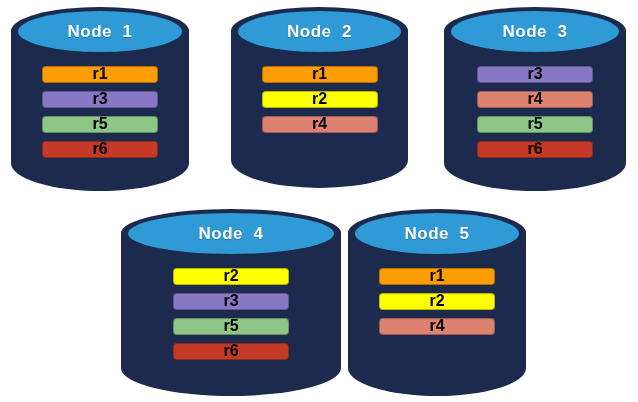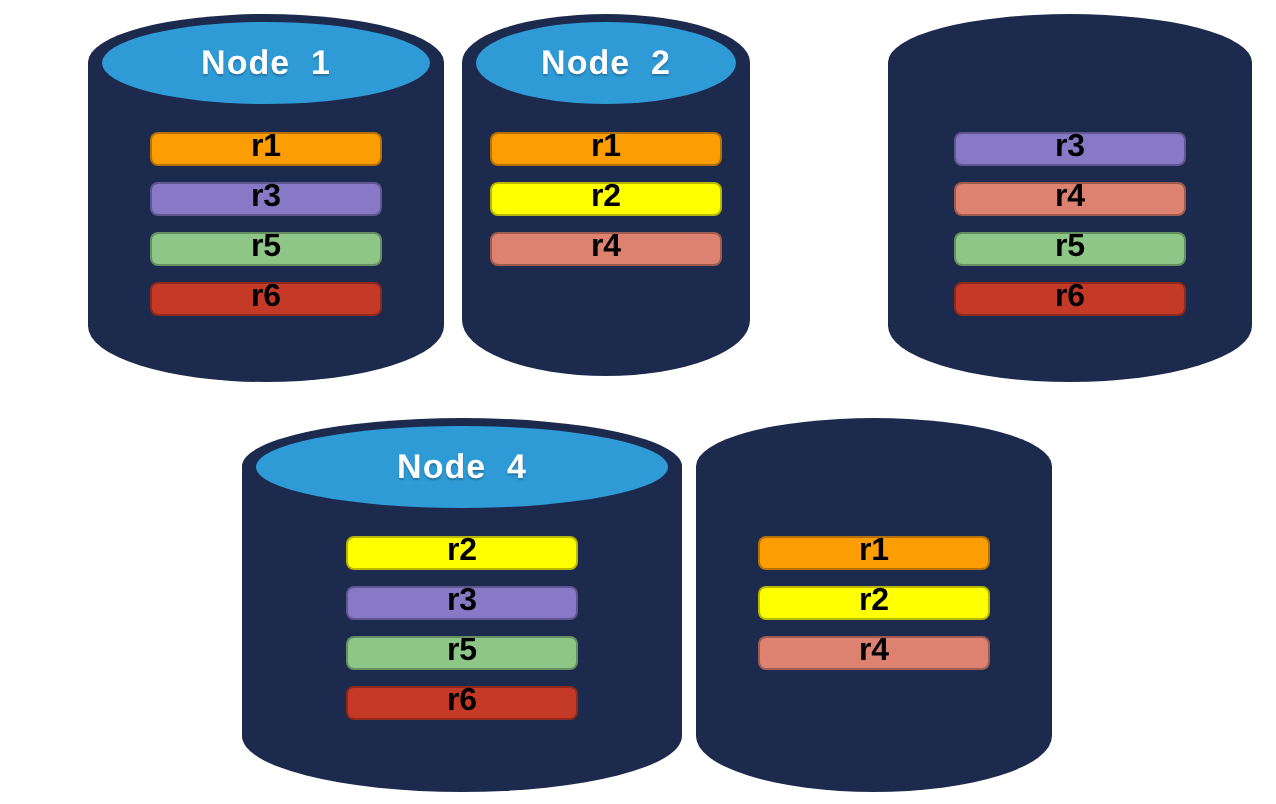--- a/index.html
+++ b/index.html
@@ -9,22 +9,22 @@
     font-family: "Liberation Sans", sans-serif;
   }
   #canvas {
     position: relative;
     width: 638px;
     height: 402px;
     background: #ffffff;
     overflow: hidden;
   }
   .node { position: absolute; }
-  .n1 { left: 11px;  top: 7px;   width: 178px; height: 184px; margin-left: 33px; }
-  .n2 { left: 231px; top: 7px;   width: 144px; height: 181px; }
+  .n1 { left: 11px;  top: 7px;   width: 178px; height: 184px; }
+  .n2 { left: 231px; top: 7px;   width: 177px; height: 181px; }
   .n3 { left: 444px; top: 7px;   width: 182px; height: 184px; }
   .n4 { left: 121px; top: 209px; width: 178px; height: 187px; padding-left: 42px; }
   .n5 { left: 348px; top: 209px; width: 178px; height: 187px; }
 
   .cyl-body {
     position: absolute;
     top: 24px; left: 0; right: 0; bottom: 0;
     background: var(--navy);
     border-radius: 0 0 50% 50% / 0 0 28px 28px;
   }
@@ -99,20 +99,23 @@
     <div class="bars">
         <div class="bar" style="background: rgb(252, 157, 3); color: rgb(0, 0, 0);">r1</div>
         <div class="bar" style="background: rgb(255, 255, 0); color: rgb(0, 0, 0);">r2</div>
         <div class="bar" style="background: rgb(221, 129, 113); color: rgb(0, 0, 0);">r4</div>
       </div>
   </div>
 
   <div class="node n3">
     <div class="cyl-body"></div>
     <div class="cyl-top"></div>
+    <div class="cyl-top-inner">
+      <span class="node-label">Node  3</span>
+    </div>
     <div class="bars">
         <div class="bar" style="background: rgb(135, 121, 198); color: rgb(0, 0, 0);">r3</div>
         <div class="bar" style="background: rgb(221, 129, 113); color: rgb(0, 0, 0);">r4</div>
         <div class="bar" style="background: rgb(142, 198, 135); color: rgb(0, 0, 0);">r5</div>
         <div class="bar" style="background: rgb(197, 58, 38); color: rgb(0, 0, 0);">r6</div>
       </div>
   </div>
 
   <div class="node n4">
     <div class="cyl-body"></div>
@@ -124,20 +127,23 @@
         <div class="bar" style="background: rgb(255, 255, 0); color: rgb(0, 0, 0);">r2</div>
         <div class="bar" style="background: rgb(135, 121, 198); color: rgb(0, 0, 0);">r3</div>
         <div class="bar" style="background: rgb(142, 198, 135); color: rgb(0, 0, 0);">r5</div>
         <div class="bar" style="background: rgb(197, 58, 38); color: rgb(0, 0, 0);">r6</div>
       </div>
   </div>
 
   <div class="node n5">
     <div class="cyl-body"></div>
     <div class="cyl-top"></div>
+    <div class="cyl-top-inner">
+      <span class="node-label">Node  5</span>
+    </div>
     <div class="bars">
         <div class="bar" style="background: rgb(252, 157, 3); color: rgb(0, 0, 0);">r1</div>
         <div class="bar" style="background: rgb(255, 255, 0); color: rgb(0, 0, 0);">r2</div>
         <div class="bar" style="background: rgb(221, 129, 113); color: rgb(0, 0, 0);">r4</div>
       </div>
   </div>
 
 </div>
 
 </body></html>

